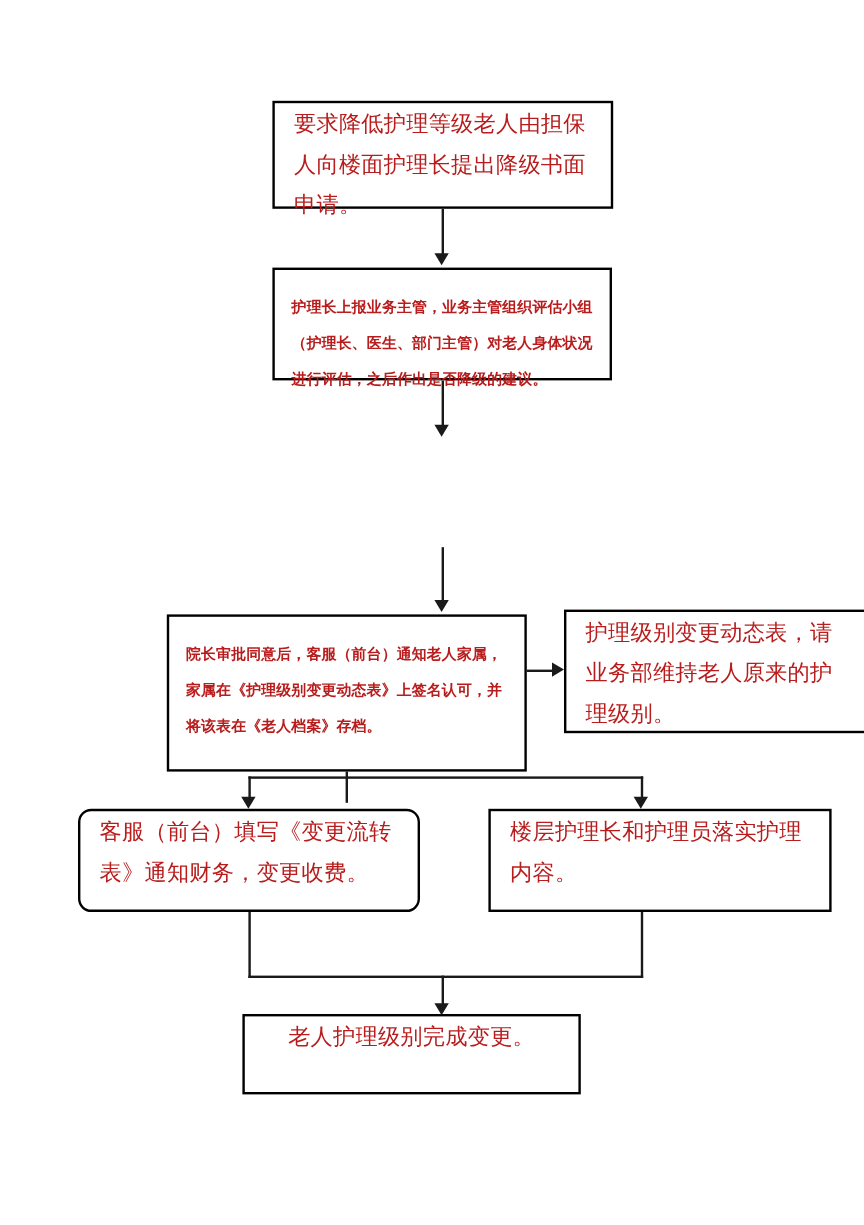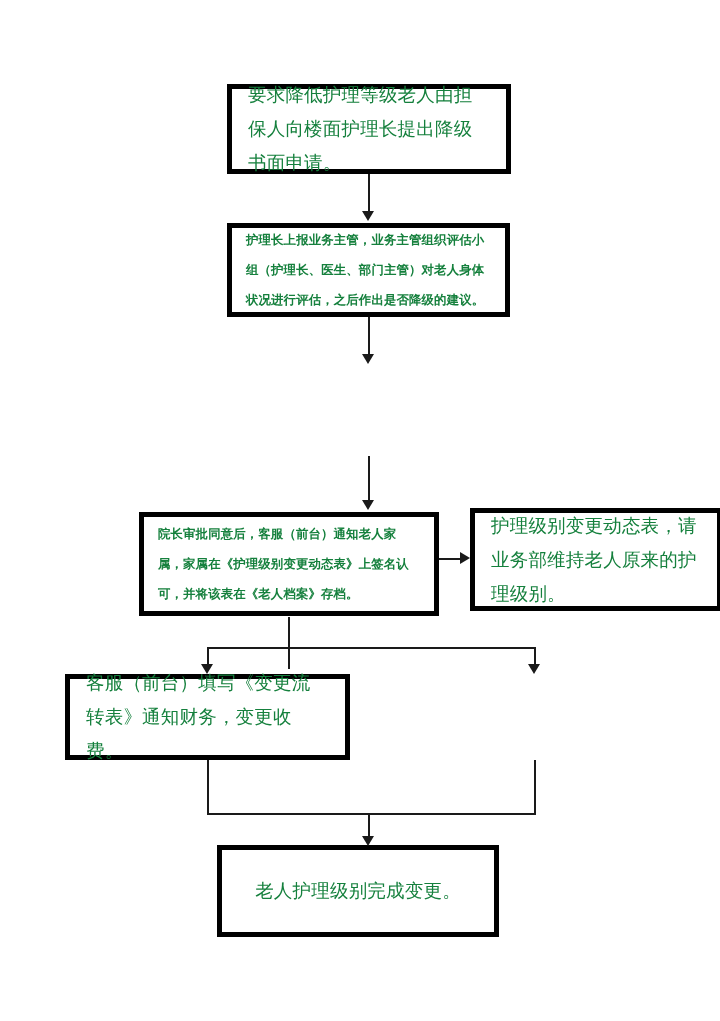--- a/index.html
+++ b/index.html
@@ -13,45 +13,45 @@
     width: 720px;
     height: 1021px;
     background: #ffffff;
     overflow: hidden;
     font-family: "Liberation Sans", "DejaVu Sans", sans-serif;
   }
   .node {
     position: absolute;
     box-sizing: border-box;
     background: #ffffff;
-    border: 5px solid #000000;
+    border: 2px solid #000000;
     display: flex;
-    align-items: center;
-    color: #15803d;
+    align-items: flex-start;
+    color: #b91c1c;
     z-index: 2;
   }
   .node .txt {
     display: block;
     width: 100%;
     box-sizing: border-box;
   }
   
   .node.big .txt {
     font-size: 18.5px;
     line-height: 34px;
     letter-spacing: 0.2px;
     padding: 0 16px;
     font-weight: 400;
   }
   
   .node.small .txt {
     font-size: 12.4px;
     line-height: 30px;
     letter-spacing: 0.15px;
-    padding: 4px 14px;
+    padding: 16px 14px;
     font-weight: 600;
   }
   .node.center .txt { text-align: center; }
 
   
   .conn {
     position: absolute;
     background: #1a1a1a;
     z-index: 1;
   }
@@ -90,46 +90,49 @@
     <span class="txt">护理长上报业务主管，业务主管组织评估小组（护理长、医生、部门主管）对老人身体状况进行评估，之后作出是否降级的建议。</span>
   </div>
 
   <div class="conn v" style="left:368px; top:317px; height:39px;"></div>
   <div class="arrow down" style="left:362px; top:354px;"></div>
 
 
   <div class="conn v" style="left:368px; top:456px; height:46px;"></div>
   <div class="arrow down" style="left:362px; top:500px;"></div>
 
-  <div class="node small" style="left:139px; top:512px; width:300px; height:104px;">
+  <div class="node small" style="left:139px; top:512px; width:300px; height:131px;">
     <span class="txt">院长审批同意后，客服（前台）通知老人家属，家属在《护理级别变更动态表》上签名认可，并将该表在《老人档案》存档。</span>
   </div>
 
   <div class="conn h" style="left:439px; top:558px; width:23px;"></div>
   <div class="arrow right" style="left:460px; top:552px;"></div>
 
   <div class="node big" style="left:470px; top:508px; width:252px; height:103px;">
     <span class="txt">护理级别变更动态表，请业务部维持老人原来的护理级别。</span>
   </div>
 
   <div class="conn v" style="left:288px; top:617px; height:52px;"></div>
   <div class="conn h" style="left:207px; top:647px; width:329px;"></div>
   <div class="conn v" style="left:207px; top:647px; height:23px;"></div>
   <div class="arrow down" style="left:201px; top:664px;"></div>
   <div class="conn v" style="left:534px; top:647px; height:23px;"></div>
   <div class="arrow down" style="left:528px; top:664px;"></div>
 
-  <div class="node big" style="left:65px; top:674px; width:285px; height:86px;">
+  <div class="node big" style="left:65px; top:674px; width:285px; height:86px;border-radius:11px;">
     <span class="txt">客服（前台）填写《变更流转表》通知财务，变更收费。</span>
   </div>
 
+  <div class="node big" style="left:407px; top:674px; width:286px; height:86px;">
+    <span class="txt">楼层护理长和护理员落实护理内容。</span>
+  </div>
 
   <div class="conn v" style="left:207px; top:760px; height:55px;"></div>
   <div class="conn v" style="left:534px; top:760px; height:55px;"></div>
   <div class="conn h" style="left:207px; top:813px; width:329px;"></div>
   <div class="conn v" style="left:368px; top:813px; height:26px;"></div>
   <div class="arrow down" style="left:362px; top:836px;"></div>
 
-  <div class="node big center" style="left:217px; top:845px; width:282px; height:92px;">
+  <div class="node big center" style="left:202px; top:845px; width:282px; height:67px;">
     <span class="txt">老人护理级别完成变更。</span>
   </div>
 
 </div>
 
 </body></html>

